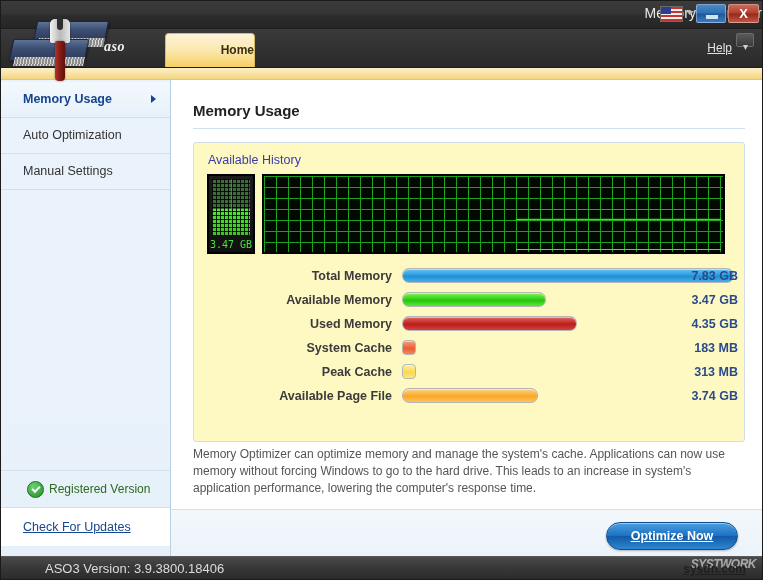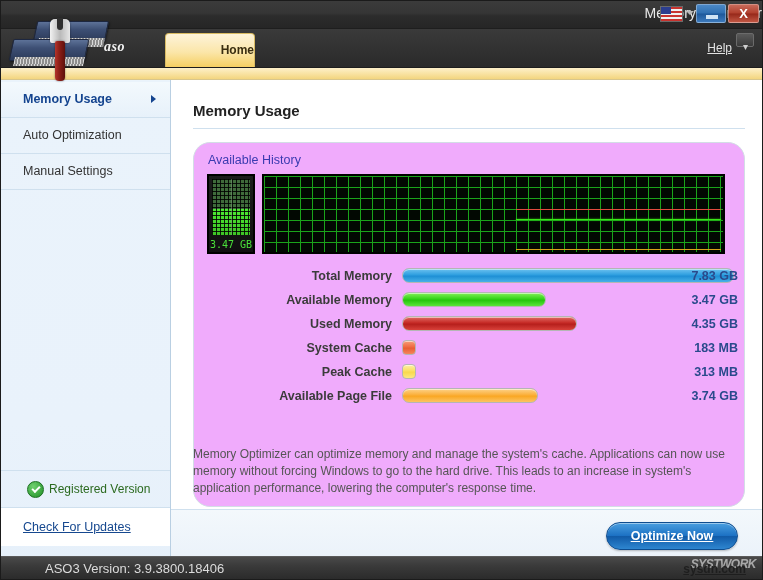--- a/index.html
+++ b/index.html
@@ -122,22 +122,22 @@
   .reg .txt{position:absolute;left:48px;top:11px;font-size:12px;color:#2b6a1f;}
   .updates{position:relative;height:38px;border-top:1px solid #cfe0ee;background:#ffffff;}
   .updates a{position:absolute;left:22px;top:12px;font-size:12.5px;color:#16488f;text-decoration:underline;}
 
   
   .main{position:absolute;left:170px;top:0;right:0;height:490px;background:#fff;box-sizing:border-box;}
   .page-title{position:absolute;left:22px;top:22px;font-size:15px;font-weight:bold;color:#222;}
   .title-rule{position:absolute;left:22px;top:48px;width:552px;height:1px;background:#cfe0ee;}
 
   .card{
-    position:absolute;left:22px;top:62px;width:552px;height:365px;
-    border:1px solid #d3dde6;border-radius:17px;background:#f0abfc;box-sizing:border-box;
+    position:absolute;left:22px;top:62px;width:552px;height:300px;
+    border:1px solid #d3dde6;border-radius:3px;background:#fef9c3;box-sizing:border-box;
   }
   .tablabel{position:absolute;top:10px;font-size:12.5px;color:#3a3ab0;}
   .tablabel.available{left:14px;}
   .tablabel.history{left:68px;}
 
   .gauge{
     position:absolute;left:13px;top:31px;width:48px;height:80px;
     background:#000;border:2px solid #000;box-sizing:border-box;
   }
   .gauge-inner{position:absolute;left:0;top:0;right:0;bottom:0;

